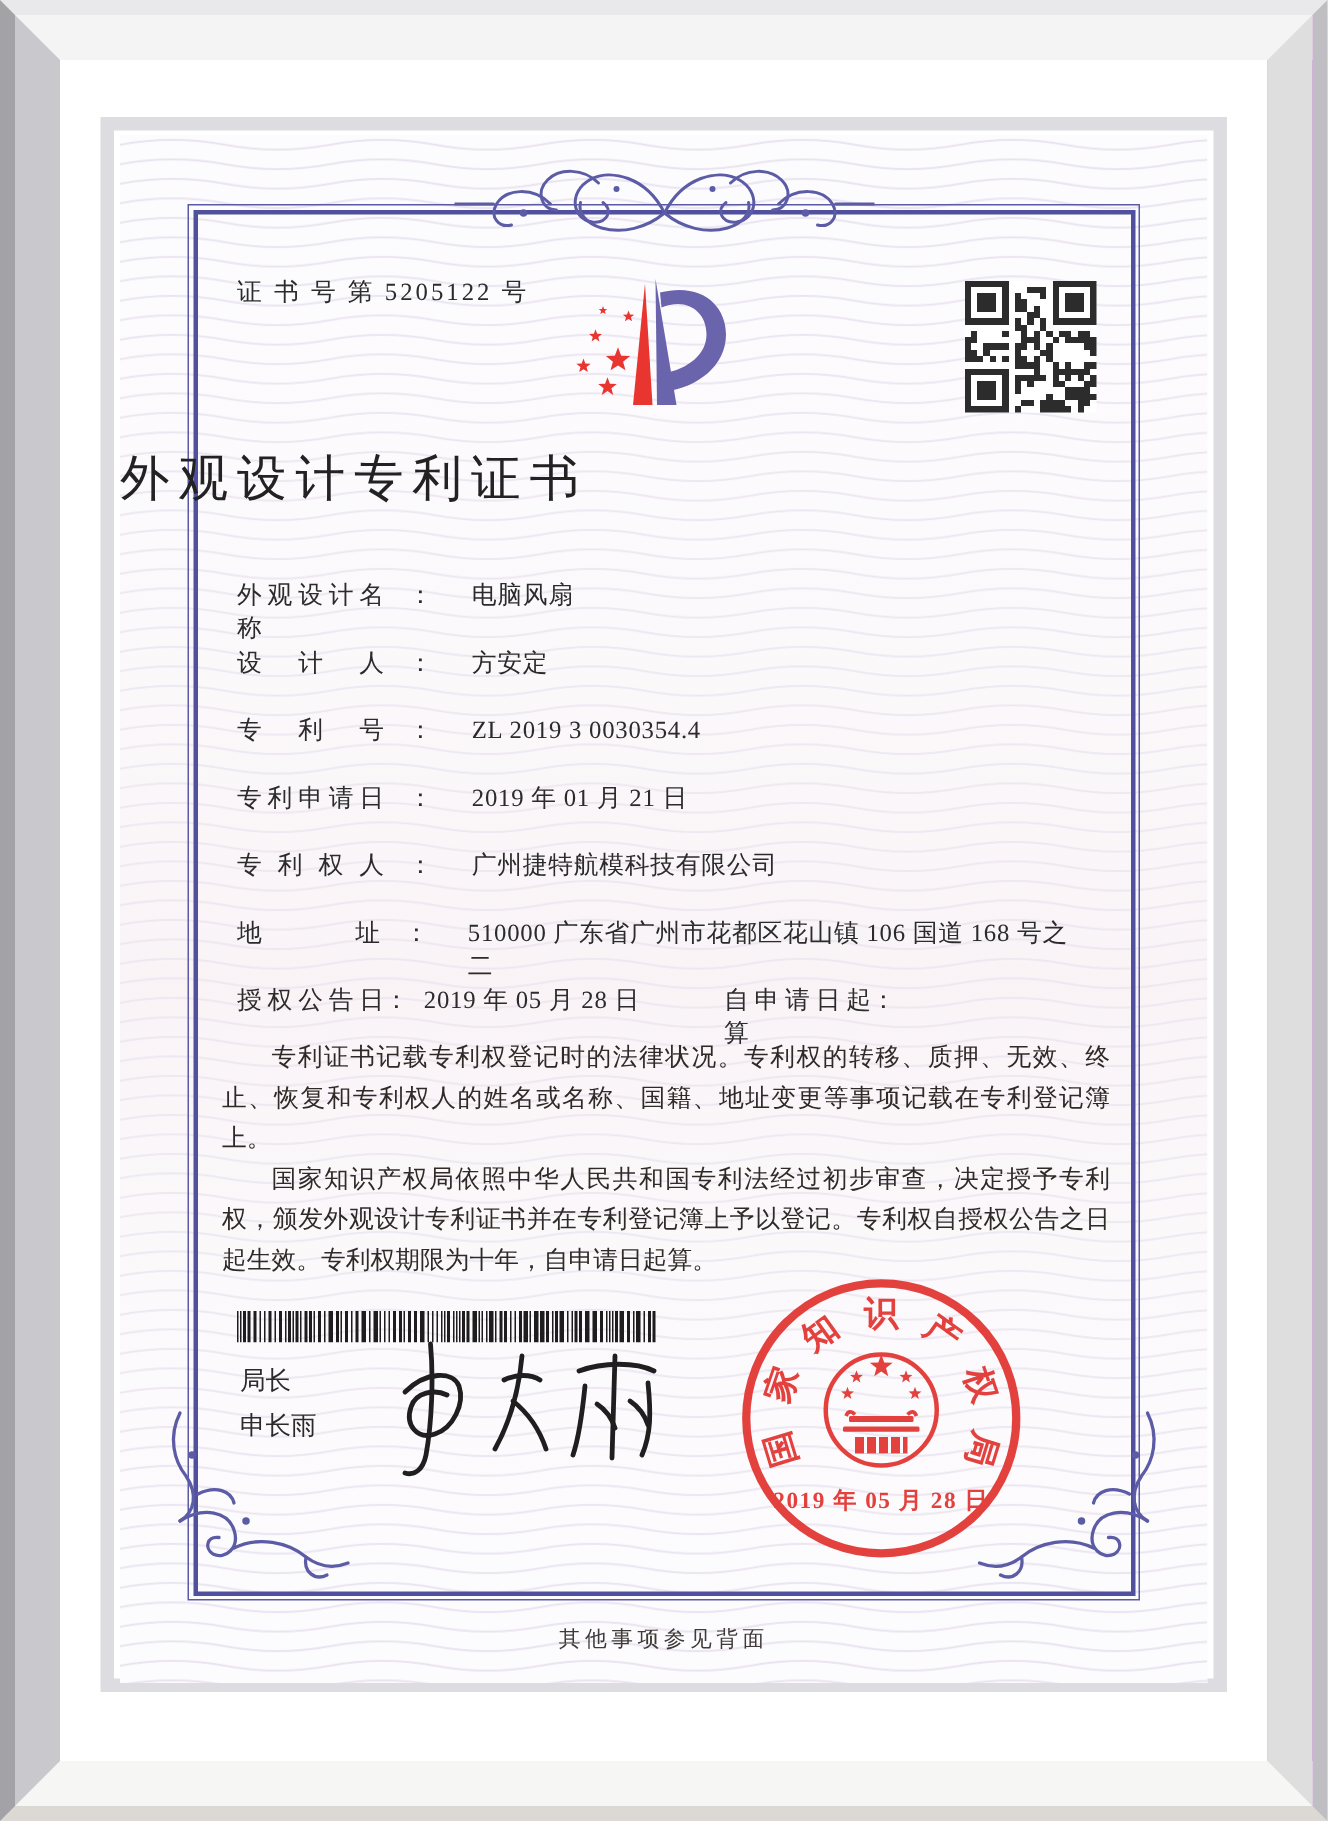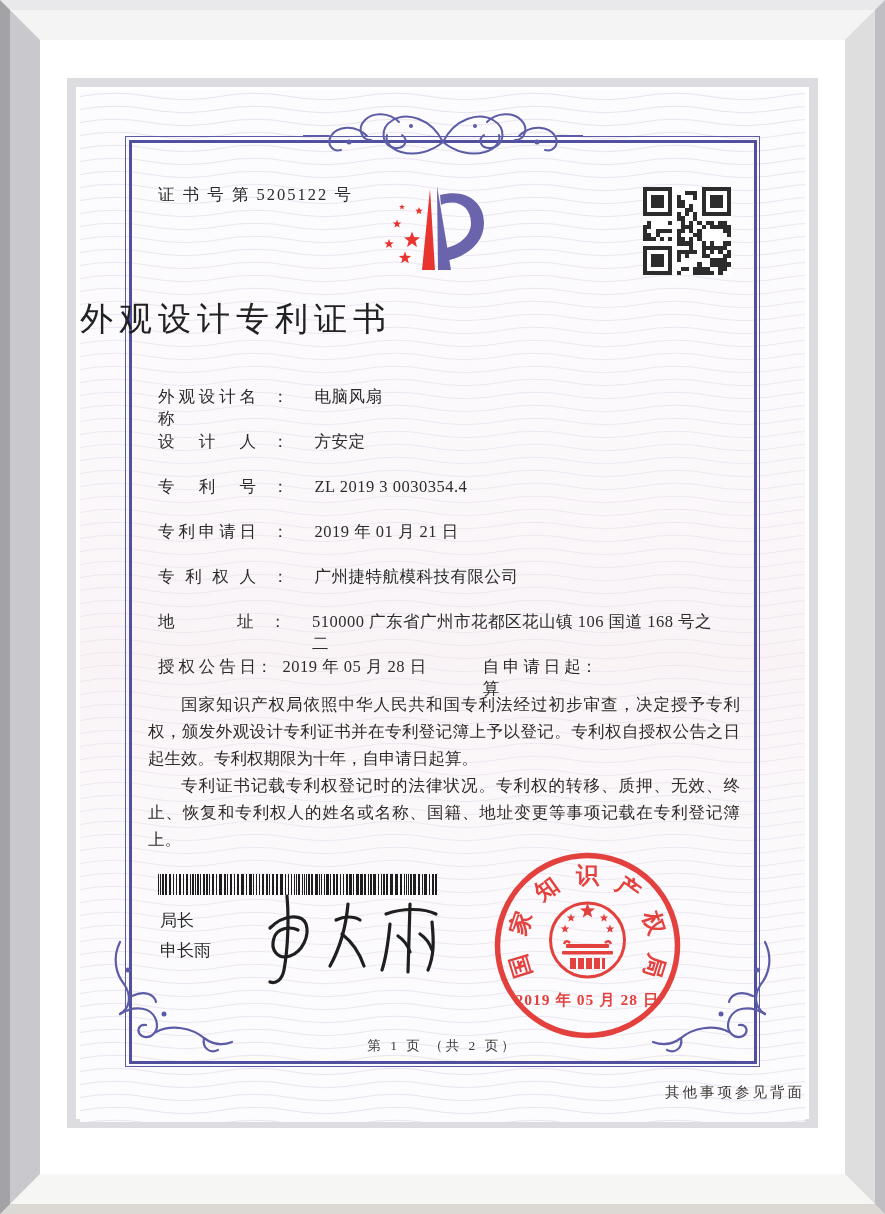--- a/index.html
+++ b/index.html
@@ -51,21 +51,21 @@
 
   .barcode { position:absolute; left:78px; top:784px; }
 
   .signer { position:absolute; left:80px; top:816px; font-size:17px; line-height:30px; }
   .signature { position:absolute; left:160px; top:800px; }
 
   .seal { position:absolute; left:410px; top:758px; opacity:.93; }
 
   .page-footer { position:absolute; left:0; width:100%; top:947px; text-align:center;
     font-size:13.5px; letter-spacing:3px; color:#3a3a3a; }
-  .back-note { position:absolute; left:0; width:100%; top:993px; text-align:right;
+  .back-note { position:absolute; left:0; width:100%; top:993px; text-align:center;
     font-size:14.5px; letter-spacing:3px; color:#3f3a38; }
 </style>
 </head>
 <body>
 
 <div class="stage">
   <div class="frame-outer"></div>
   <div class="frame-mid"></div>
   <div class="mat">
     <div class="mat-step"></div>
@@ -323,22 +323,22 @@
             <span class="fcolon">：</span>
           <span class="fvalue">2019 年 05 月 28 日</span>
           <span class="grant-second">
             <span class="flabel">自申请日起算</span>
               <span class="fcolon">：</span>
           </span>
         </div>
       </div>
 
       <div class="body-text">
+        <p>专利证书记载专利权登记时的法律状况。专利权的转移、质押、无效、终止、恢复和专利权人的姓名或名称、国籍、地址变更等事项记载在专利登记簿上。</p>
         <p>国家知识产权局依照中华人民共和国专利法经过初步审查，决定授予专利权，颁发外观设计专利证书并在专利登记簿上予以登记。专利权自授权公告之日起生效。专利权期限为十年，自申请日起算。</p>
-        <p>专利证书记载专利权登记时的法律状况。专利权的转移、质押、无效、终止、恢复和专利权人的姓名或名称、国籍、地址变更等事项记载在专利登记簿上。</p>
       </div>
 
       <svg class="barcode" width="282" height="21" viewBox="0 0 282 21">
         <g id="barcode-bars" fill="#1d1d1d">
             <rect x="0" y="0" width="1" height="21"></rect>
             <rect x="2" y="0" width="1" height="21"></rect>
             <rect x="4" y="0" width="2" height="21"></rect>
             <rect x="7" y="0" width="2" height="21"></rect>
             <rect x="11" y="0" width="2" height="21"></rect>
             <rect x="15" y="0" width="1" height="21"></rect>
@@ -473,18 +473,17 @@
             <line x1="87" y1="110" x2="87" y2="121"></line>
             <line x1="95" y1="110" x2="95" y2="121"></line>
             <line x1="103" y1="110" x2="103" y2="121"></line>
             <line x1="111" y1="110" x2="111" y2="121"></line>
           </g>
           <path d="M74,96 Q76,91 80,95 M115,95 Q119,91 121,96" fill="none" stroke="#e23430" stroke-width="2.5"></path>
         </g>
         <text id="seal-date" x="97.5" y="157" text-anchor="middle" font-size="15.5" font-weight="bold" letter-spacing="1" fill="#e23430">2019 年 05 月 28 日</text>
       </svg>
 
-      <div class="page-footer">第 1 页 （共 2 页）</div>
       <div class="back-note">其他事项参见背面</div>
 
     </div>
   </div>
 </div>
 
 </body></html>

